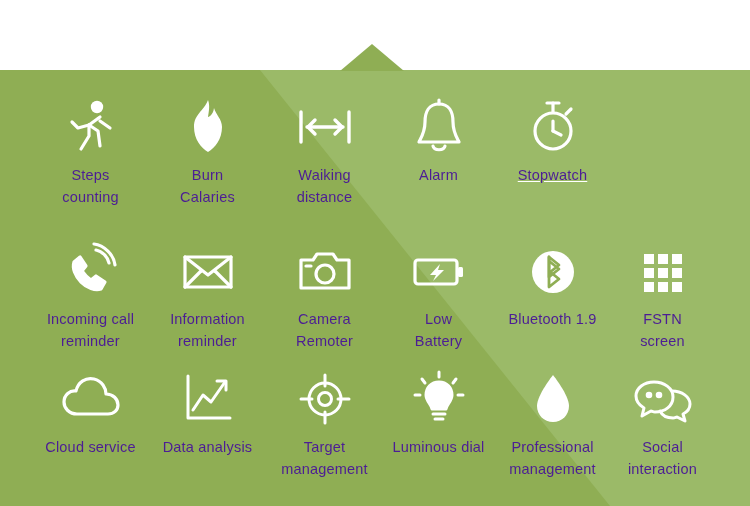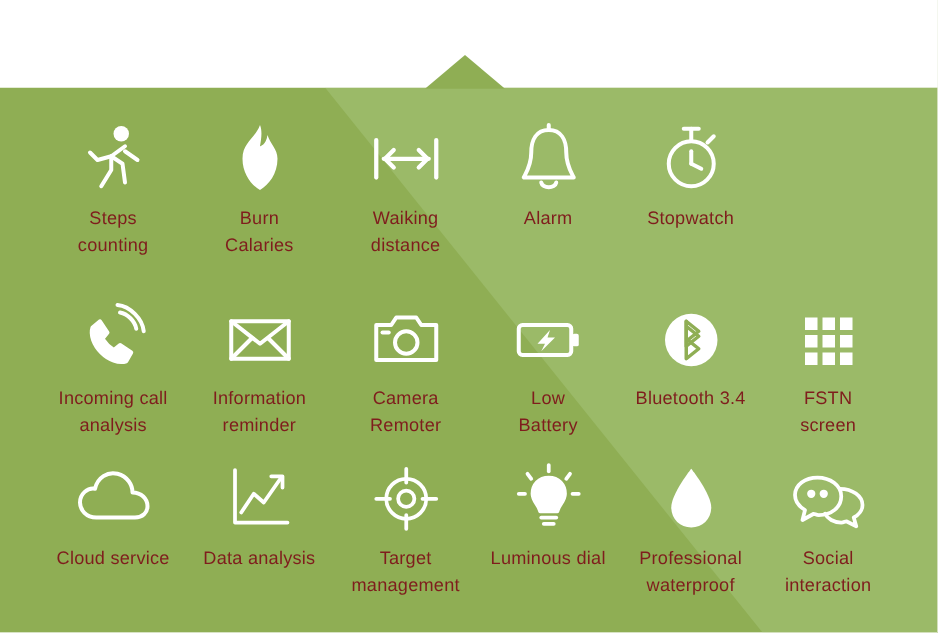--- a/index.html
+++ b/index.html
@@ -75,21 +75,21 @@
     margin: 0 auto;
   }
   .cell .icon svg {
     display: block;
     margin: 0 auto;
   }
   .cell .label {
     display: block;
     font-size: 14.5px;
     line-height: 22px;
-    color: #7f1d1d;
+    color: #4c1d95;
     white-space: pre-line;
     letter-spacing: 0.2px;
   }
   
   .row1 { top: 28px; }
   .row2 { top: 172px; }
   .row3 { top: 300px; }
   .row1 .label, .row2 .label, .row3 .label { margin-top: 4px; }
 </style>
 </head>
@@ -149,21 +149,21 @@
         <span class="icon">
           <svg width="50" height="58" viewBox="0 0 50 58" fill="none" stroke="#ffffff" stroke-width="3.2" stroke-linecap="round" stroke-linejoin="round">
             <path d="M25 6 C15 6 11 14 11 24 C11 34 7 40 5 44 L45 44 C43 40 39 34 39 24 C39 14 35 6 25 6 Z"></path>
             <path d="M25 2 L25 6"></path>
             <path d="M19 48 C20 53 30 53 31 48"></path>
           </svg>
         </span>
         <span class="label">Alarm</span>
       </div>
 
-      <div class="cell row1" style="left:490px;">
+      <div class="cell row1" style="left:490px;text-decoration:underline;">
         <span class="icon">
           <svg width="50" height="58" viewBox="0 0 50 58" fill="none" stroke="#ffffff" stroke-width="3.2" stroke-linecap="round" stroke-linejoin="round">
             <circle cx="25" cy="33" r="18"></circle>
             <path d="M19 5 L31 5"></path>
             <path d="M25 5 L25 14"></path>
             <path d="M38 16 L43 11"></path>
             <path d="M25 33 L25 23"></path>
             <path d="M25 33 L33 37"></path>
           </svg>
         </span>
@@ -173,21 +173,21 @@
 
       <div class="cell row2" style="left:28px;">
         <span class="icon">
           <svg width="58" height="58" viewBox="0 0 58 58" fill="none" stroke="#ffffff" stroke-width="3.2" stroke-linecap="round" stroke-linejoin="round">
             <path d="M12 20 C10 26 13 34 19 40 C25 46 33 49 39 47 L43 40 L34 34 L29 38 C26 36 22 32 20 29 L24 24 L18 15 Z" fill="#ffffff" stroke="#ffffff"></path>
             <path d="M34 8 C40 9 46 15 47 21"></path>
             <path d="M32 2 C42 3 52 13 53 23"></path>
           </svg>
         </span>
         <span class="label">Incoming call
-analysis</span>
+reminder</span>
       </div>
 
       <div class="cell row2" style="left:145px;">
         <span class="icon">
           <svg width="58" height="58" viewBox="0 0 58 58" fill="none" stroke="#ffffff" stroke-width="3.2" stroke-linecap="round" stroke-linejoin="round">
             <rect x="6" y="15" width="46" height="30"></rect>
             <polyline points="6,15 29,33 52,15"></polyline>
             <line x1="6" y1="45" x2="22" y2="29"></line>
             <line x1="52" y1="45" x2="36" y2="29"></line>
           </svg>
@@ -221,21 +221,21 @@
       </div>
 
       <div class="cell row2" style="left:490px;">
         <span class="icon">
           <svg width="58" height="58" viewBox="0 0 58 58" fill="none">
             <circle cx="29" cy="30" r="21" fill="#ffffff"></circle>
             <path d="M25 19 L35 27 L25 35 L25 15 L35 23 L25 31" stroke="#8fae54" stroke-width="2.8" fill="none" stroke-linecap="round" stroke-linejoin="round"></path>
             <path d="M25 15 L25 45 L35 37 L25 29" stroke="#8fae54" stroke-width="2.8" fill="none" stroke-linecap="round" stroke-linejoin="round"></path>
           </svg>
         </span>
-        <span class="label">Bluetooth 3.4</span>
+        <span class="label">Bluetooth 1.9</span>
       </div>
 
       <div class="cell row3" style="left:28px;">
         <span class="icon">
           <svg width="62" height="58" viewBox="0 0 62 58" fill="none" stroke="#ffffff" stroke-width="3.2" stroke-linecap="round" stroke-linejoin="round">
             <path d="M17 44 C9 44 4 38 4 32 C4 25 10 20 16 21 C18 12 26 7 34 9 C42 11 46 18 46 24 C53 24 58 29 58 35 C58 40 54 44 48 44 Z"></path>
           </svg>
         </span>
         <span class="label">Cloud service</span>
       </div>
@@ -300,21 +300,21 @@
         <span class="label">Luminous dial</span>
       </div>
 
       <div class="cell row3" style="left:490px;">
         <span class="icon">
           <svg width="58" height="58" viewBox="0 0 58 58" fill="#ffffff">
             <path d="M29 5 C29 5 13 25 13 36 C13 45 20 52 29 52 C38 52 45 45 45 36 C45 25 29 5 29 5 Z"></path>
           </svg>
         </span>
         <span class="label">Professional
-waterproof</span>
+management</span>
       </div>
 
       <div class="cell row3" style="left:600px;text-align:center;">
         <span class="icon">
           <svg width="62" height="58" viewBox="0 0 62 58" fill="none" stroke="#ffffff" stroke-width="3" stroke-linecap="round" stroke-linejoin="round">
             <path d="M22 12 C12 12 4 18 4 26 C4 31 7 35 12 38 L10 46 L19 41 C20 41 21 42 23 42 C33 42 41 36 41 27 C41 18 32 12 22 12 Z"></path>
             <path d="M40 21 C50 21 58 27 58 34 C58 38 55 42 51 44 L53 51 L45 47 C44 47 43 48 41 48 C35 48 30 45 28 41"></path>
             <circle cx="17" cy="25" r="1.8" fill="#ffffff"></circle>
             <circle cx="27" cy="25" r="1.8" fill="#ffffff"></circle>
           </svg>

